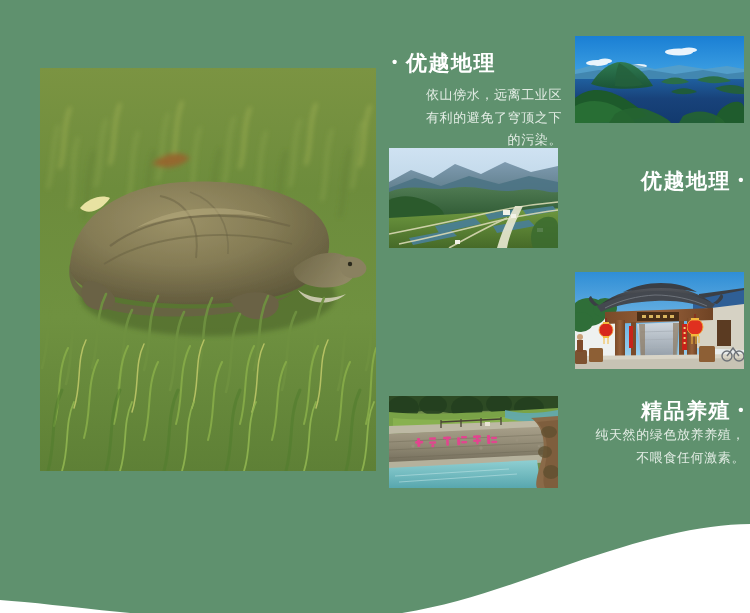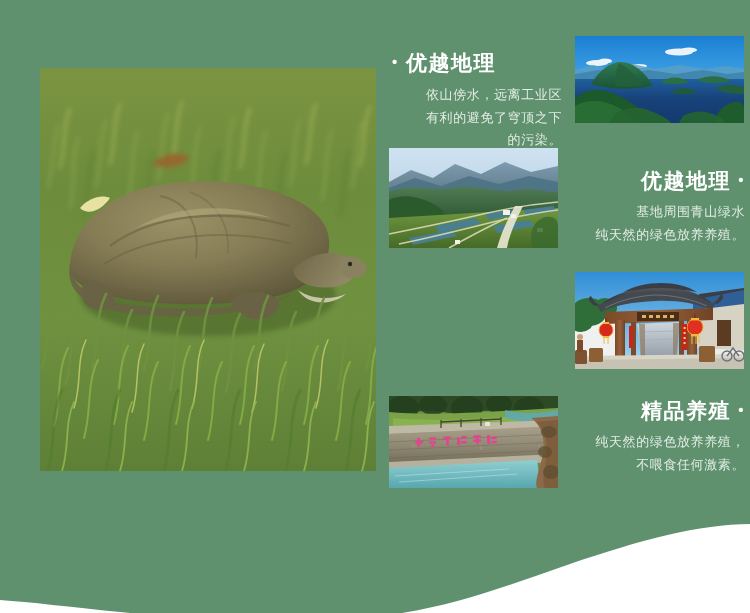--- a/index.html
+++ b/index.html
@@ -63,21 +63,21 @@
   
   #blk-geo      { left:392px; top:50px;  width:170px; }
   #blk-geo .head { margin-bottom:8px; }
   #blk-water    { left:392px; top:297px; width:180px; }
   #blk-water .head { margin-bottom:8px; }
 
   
   #blk-geo2     { left:565px; top:168px; width:180px; }
   #blk-geo2 .head { margin-bottom:7px; }
   #blk-breed    { left:560px; top:398px; width:185px; }
-  #blk-breed .head { margin-bottom:7px; }
+  #blk-breed .head { }
 
   
   #photo-valley { left:389px; top:148px; width:169px; height:100px; }
   #photo-lake   { left:575px; top:36px;  width:169px; height:87px;  }
   #photo-gate   { left:575px; top:272px; width:169px; height:97px;  }
   #photo-pond   { left:389px; top:396px; width:169px; height:92px;  }
 </style>
 </head>
 <body>
 
@@ -365,22 +365,20 @@
       <path d="M0,70 C14,62 30,64 44,72 C54,78 58,84 60,87 L0,87 Z" fill="#2a7035" opacity="0.9"></path>
       <path d="M40,78 C52,70 66,70 78,76 C88,80 94,84 96,87 L34,87 Z" fill="#256430" opacity="0.95"></path>
 
       <path d="M150,70 C158,64 169,64 169,72 L169,87 L140,87 C140,80 144,74 150,70 Z" fill="#1f5c2d"></path>
       <path d="M108,80 C118,74 132,74 142,80 C148,83 150,86 150,87 L104,87 Z" fill="#256430" opacity="0.9"></path>
     </svg>
   </div>
 
   <div class="txt-block align-right" id="blk-geo2">
     <div class="head"><span>优越地理</span> <span class="dot">•</span></div>
-    <div class="body-txt">基地周围青山绿水
-纯天然的绿色放养养殖。</div>
   </div>
 
 
   <div class="photo" id="photo-pond">
     <svg viewBox="0 0 169 92" preserveAspectRatio="none">
       <defs>
         <linearGradient id="slopeG" x1="0" y1="0" x2="0" y2="1">
           <stop offset="0%" stop-color="#a8a08a"></stop>
           <stop offset="55%" stop-color="#8e8772"></stop>
           <stop offset="100%" stop-color="#726c5a"></stop>

